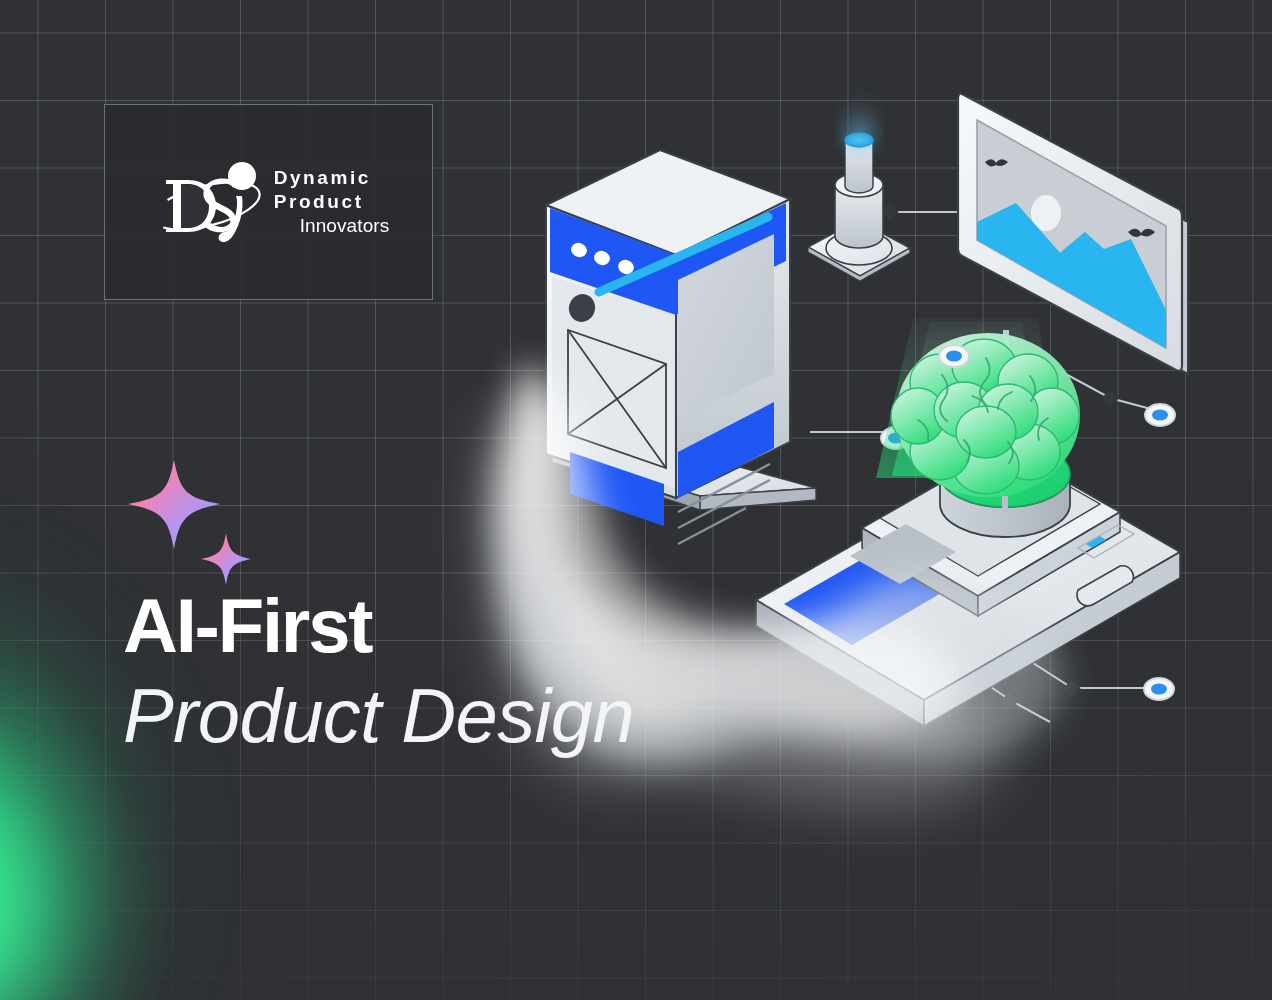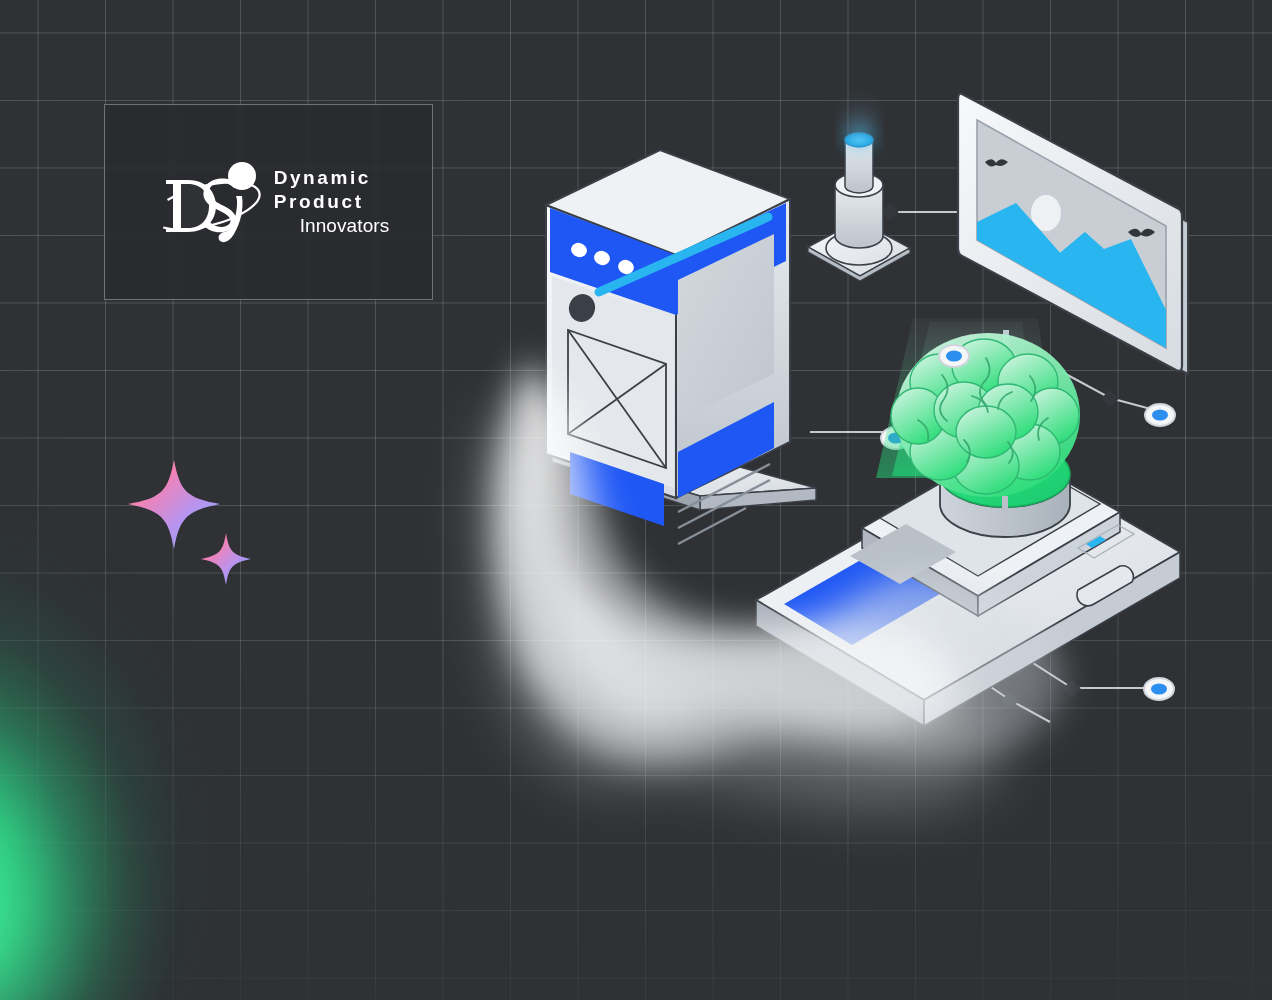--- a/index.html
+++ b/index.html
@@ -427,14 +427,18 @@
           <stop offset="100%" stop-color="#82aef2"></stop>
         </linearGradient>
       </defs>
       <path d="M56 5 C 62 36, 68 43, 102 49 C 68 56, 62 63, 56 94
                C 50 63, 44 56, 10 49 C 44 43, 50 36, 56 5 Z" fill="url(#spG)"></path>
       <path d="M108 78 C 111 96, 114 100, 133 104 C 114 108, 111 112, 108 130
                C 105 112, 102 108, 83 104 C 102 100, 105 96, 108 78 Z" fill="url(#spG)"></path>
     </svg>
   </div>
 
+  <div class="headline">
+    <div class="h-line1">AI-First</div>
+    <div class="h-line2">Product Design</div>
+  </div>
 
 </div>
 
 </body></html>

